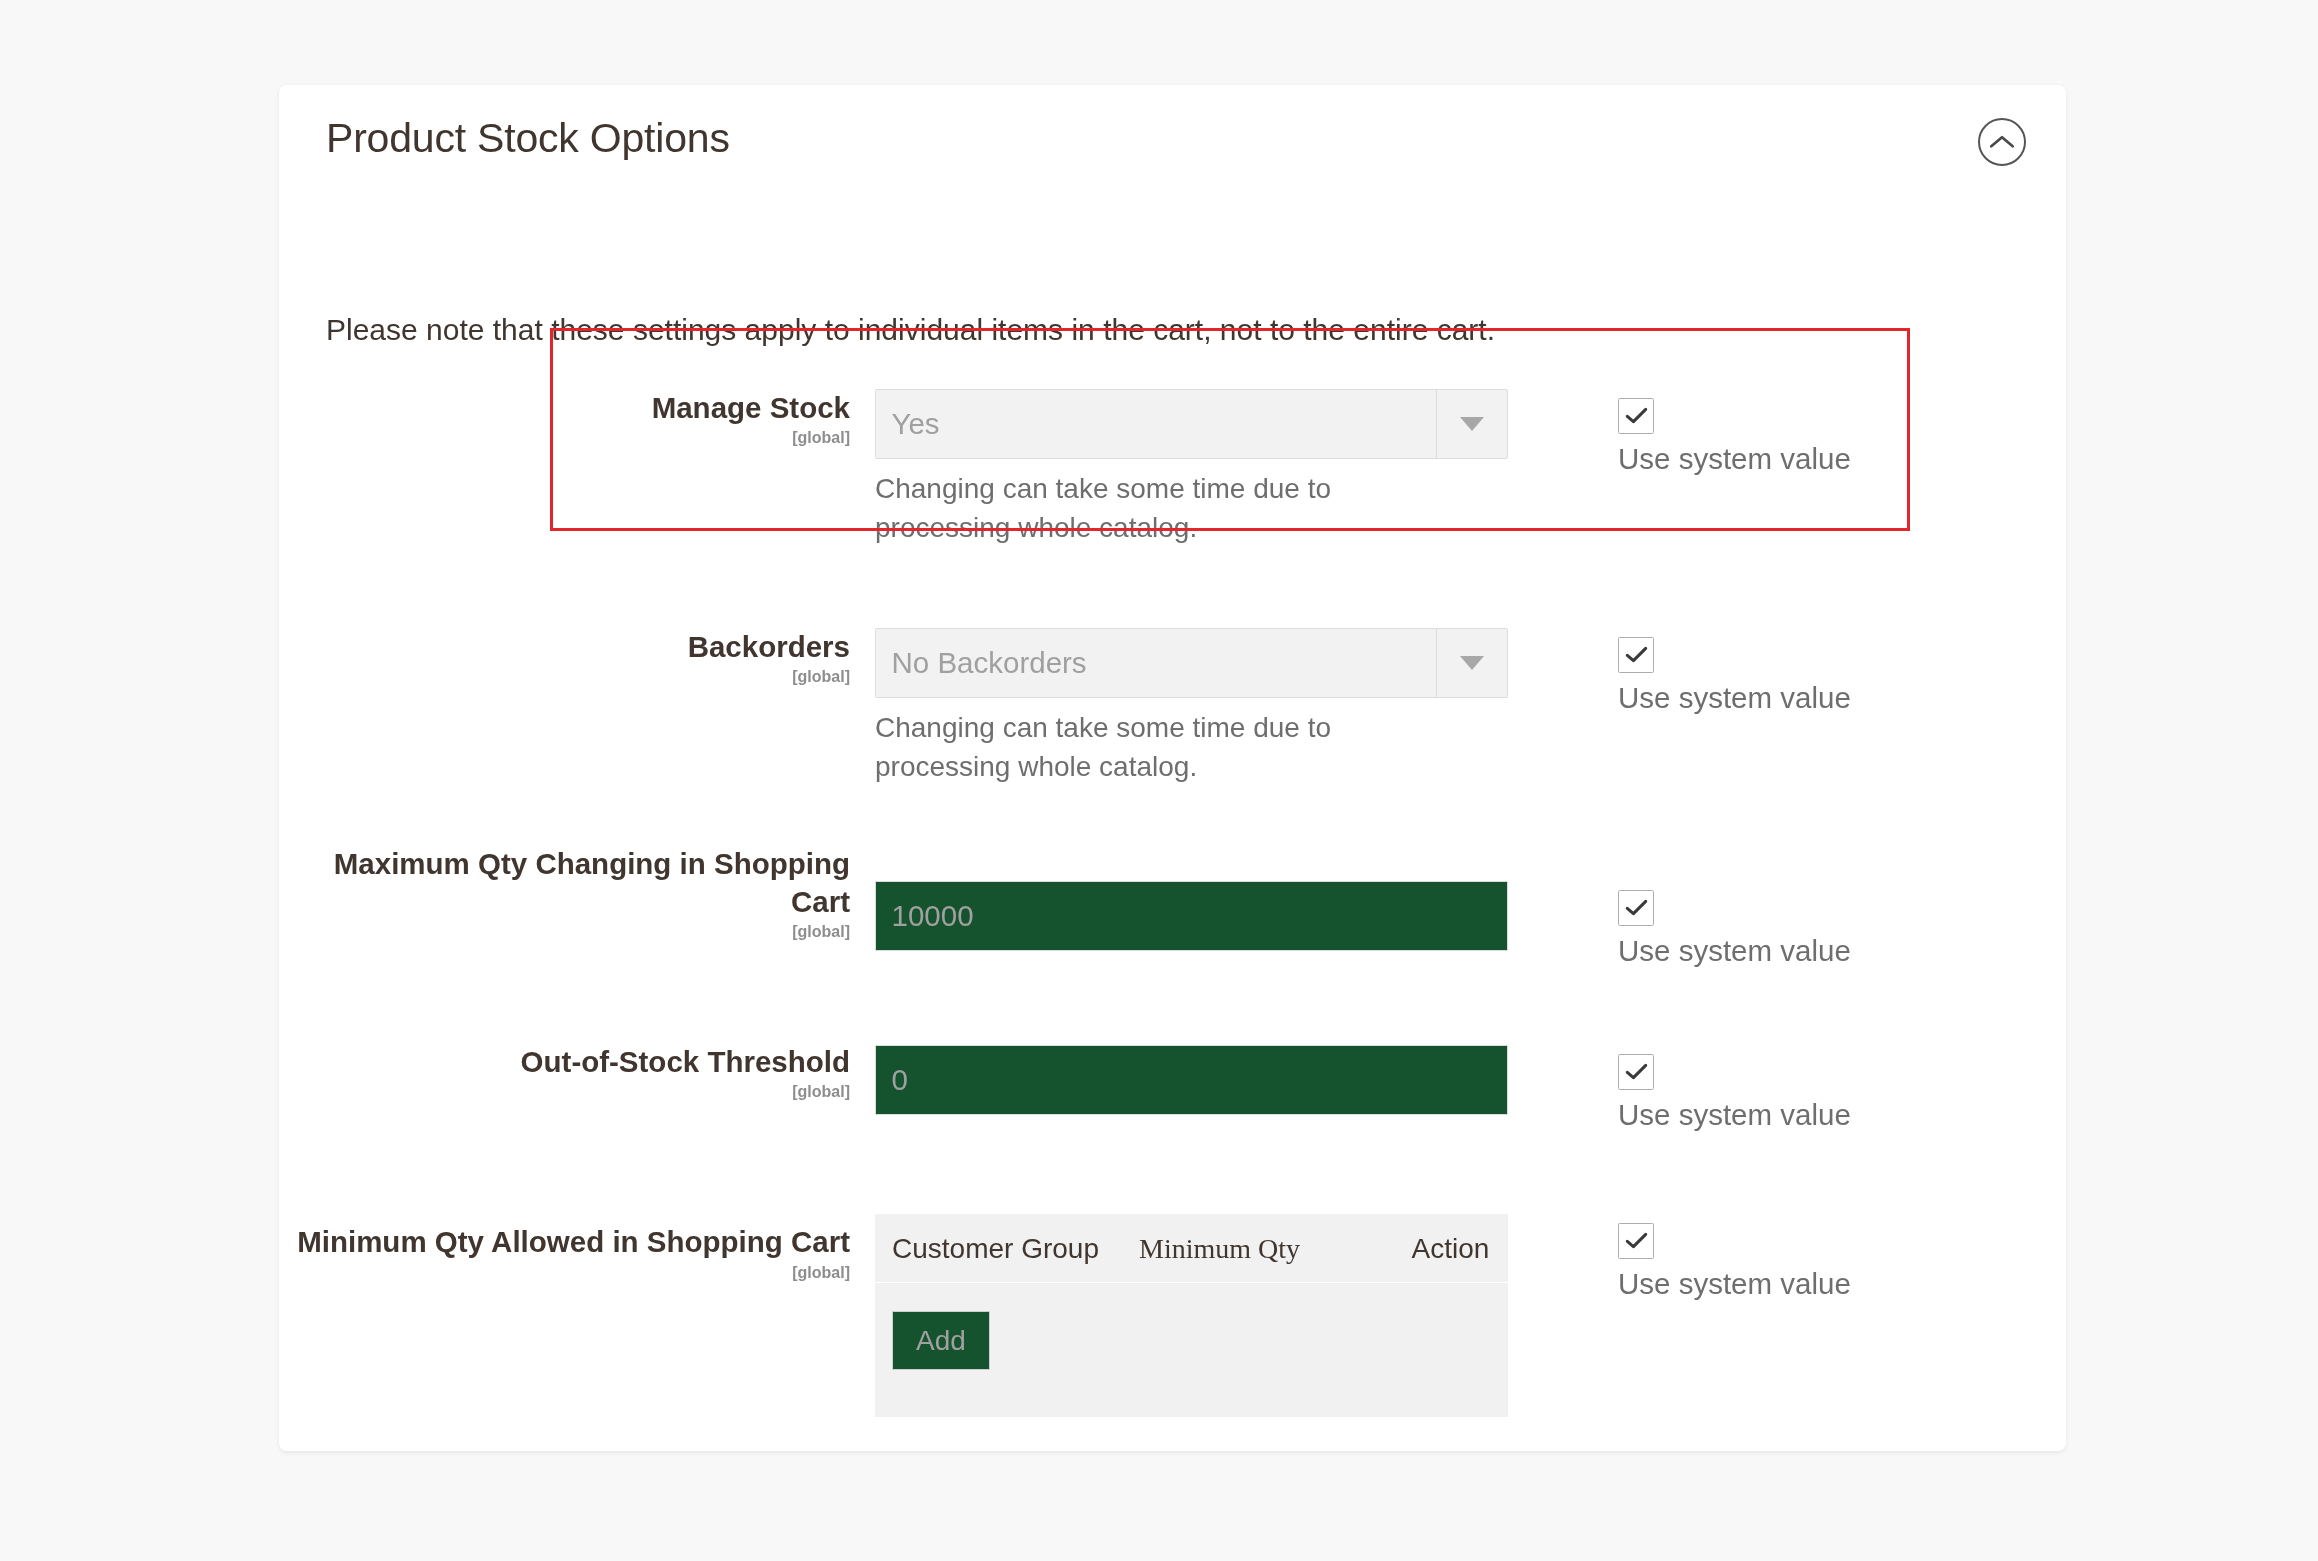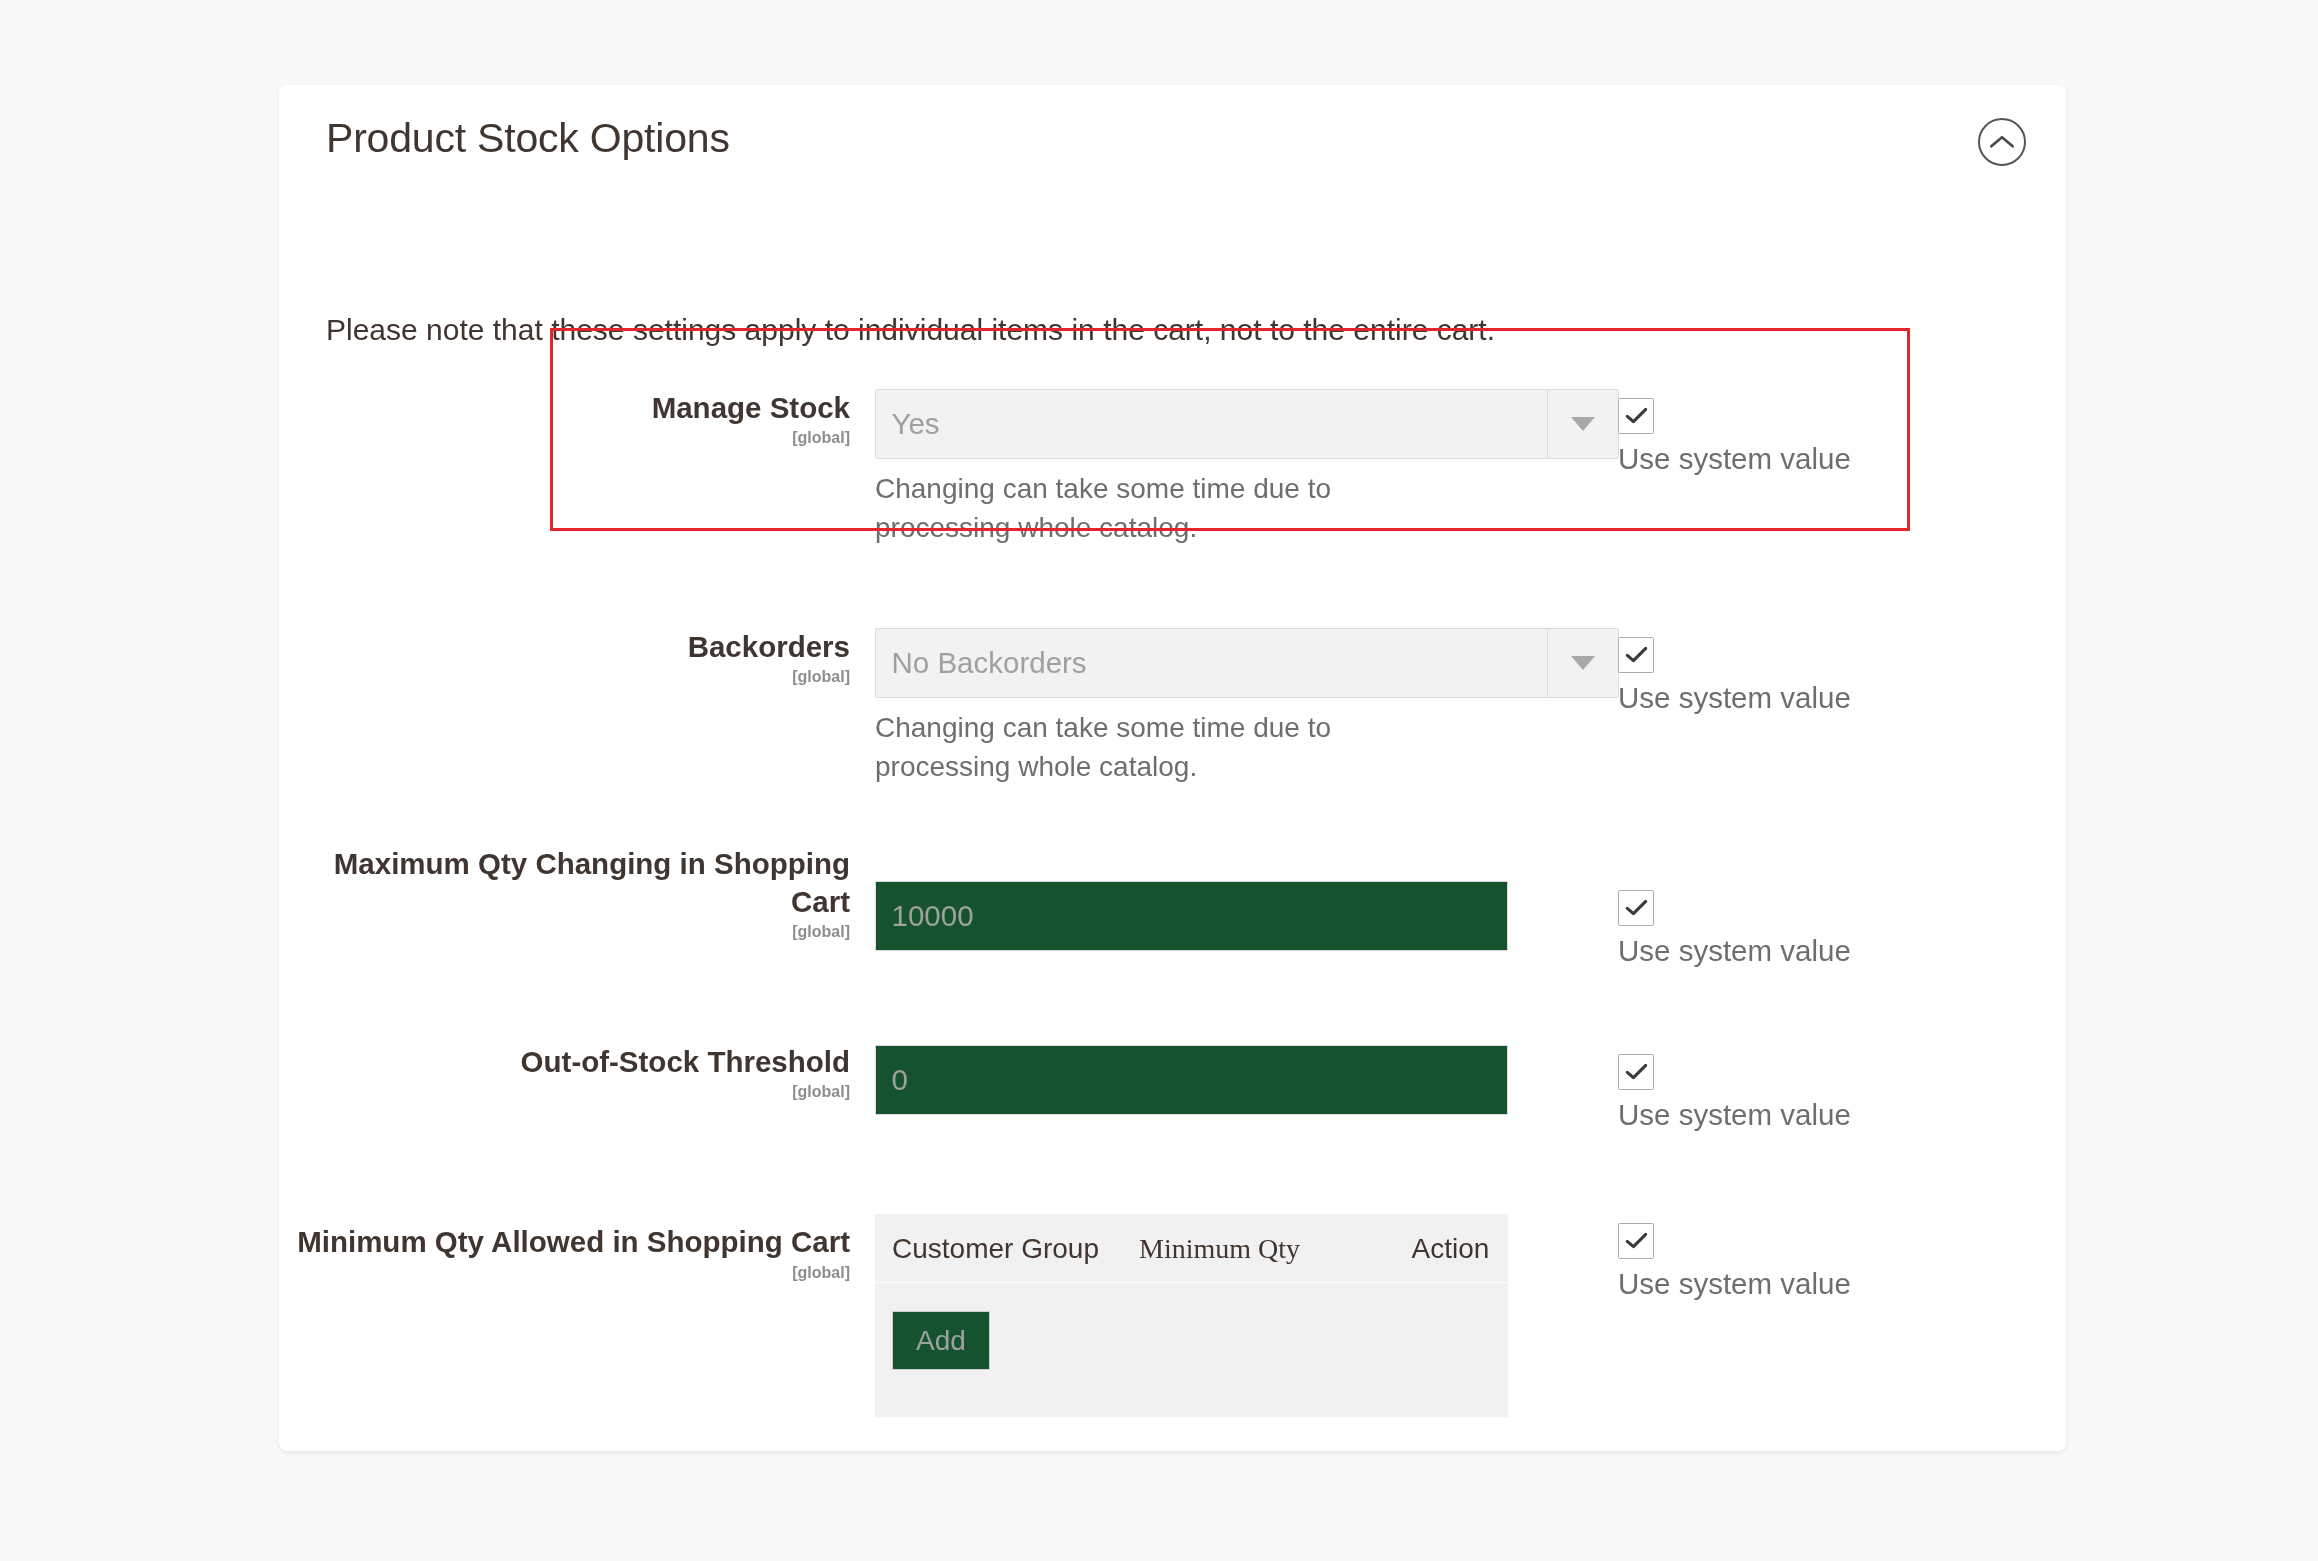--- a/index.html
+++ b/index.html
@@ -107,21 +107,21 @@
   }
 
   .field-control {
     position: absolute;
     left: 596px;
   }
 
   
   .sel-wrap {
     position: relative;
-    width: 744px;
+    width: 633px;
     height: 70px;
     background: #f2f2f2;
     border: 1.6px solid #dcdcdc;
     border-radius: 1.6px;
     display: flex;
     align-items: center;
   }
   .sel-value {
     font-size: 29.5px;
     color: #a0a0a0;

